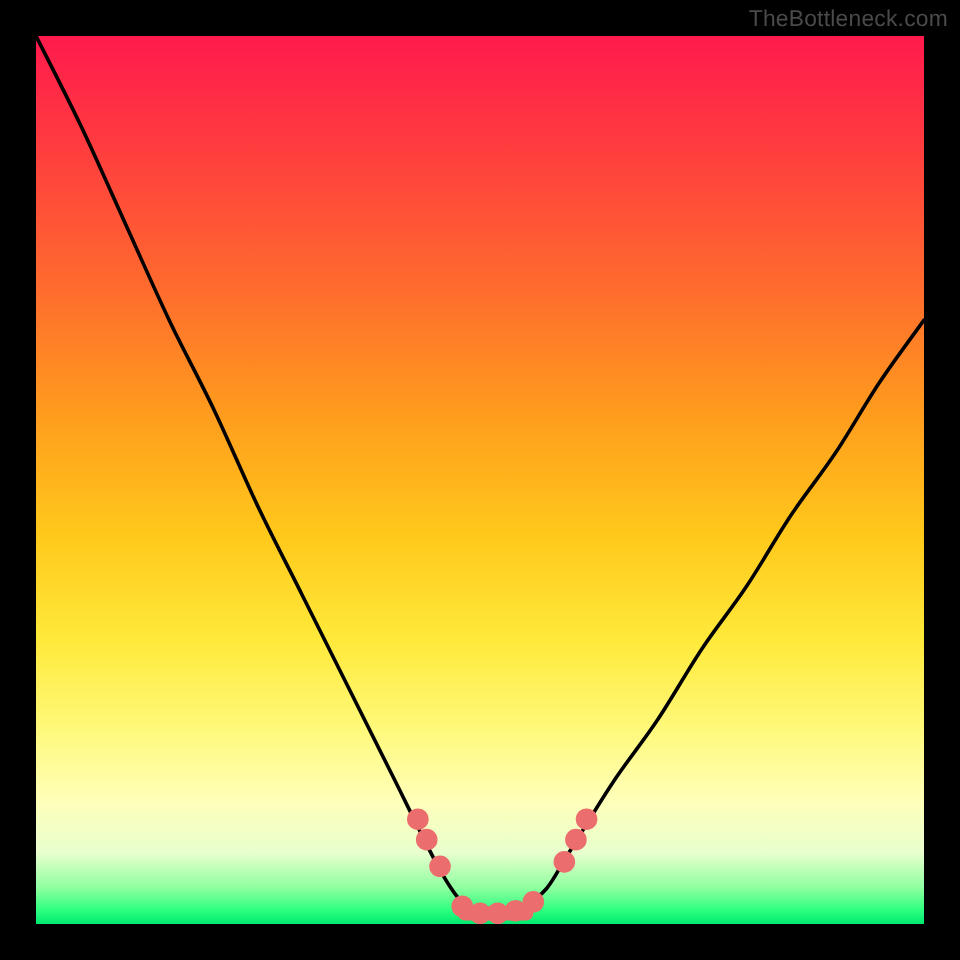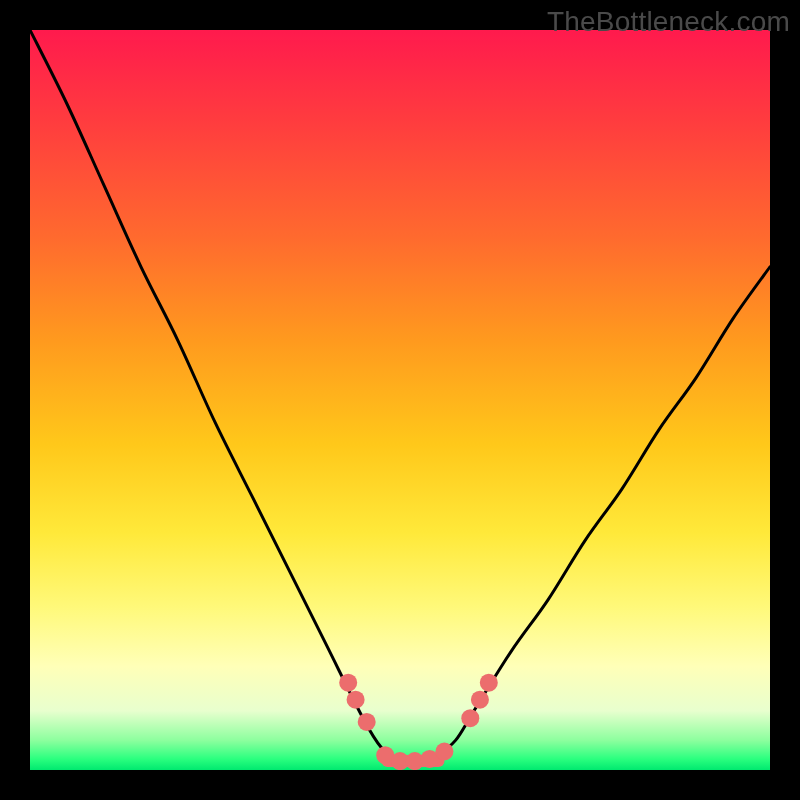--- a/index.html
+++ b/index.html
@@ -38,21 +38,21 @@
       #8cff9e 96%,
       #2bff7f 98.5%,
       #00e96f 100%
     );
   }
   .watermark {
     position: absolute;
     top: 6px;
     right: 10px;
     color: #4a4a4a;
-    font-size: 28px;
+    font-size: 19px;
     font-weight: 500;
     letter-spacing: 0.2px;
     user-select: none;
   }
   svg.curve {
     position: absolute;
     left: 0; top: 0;
     width: 740px;
     height: 740px;
   }

